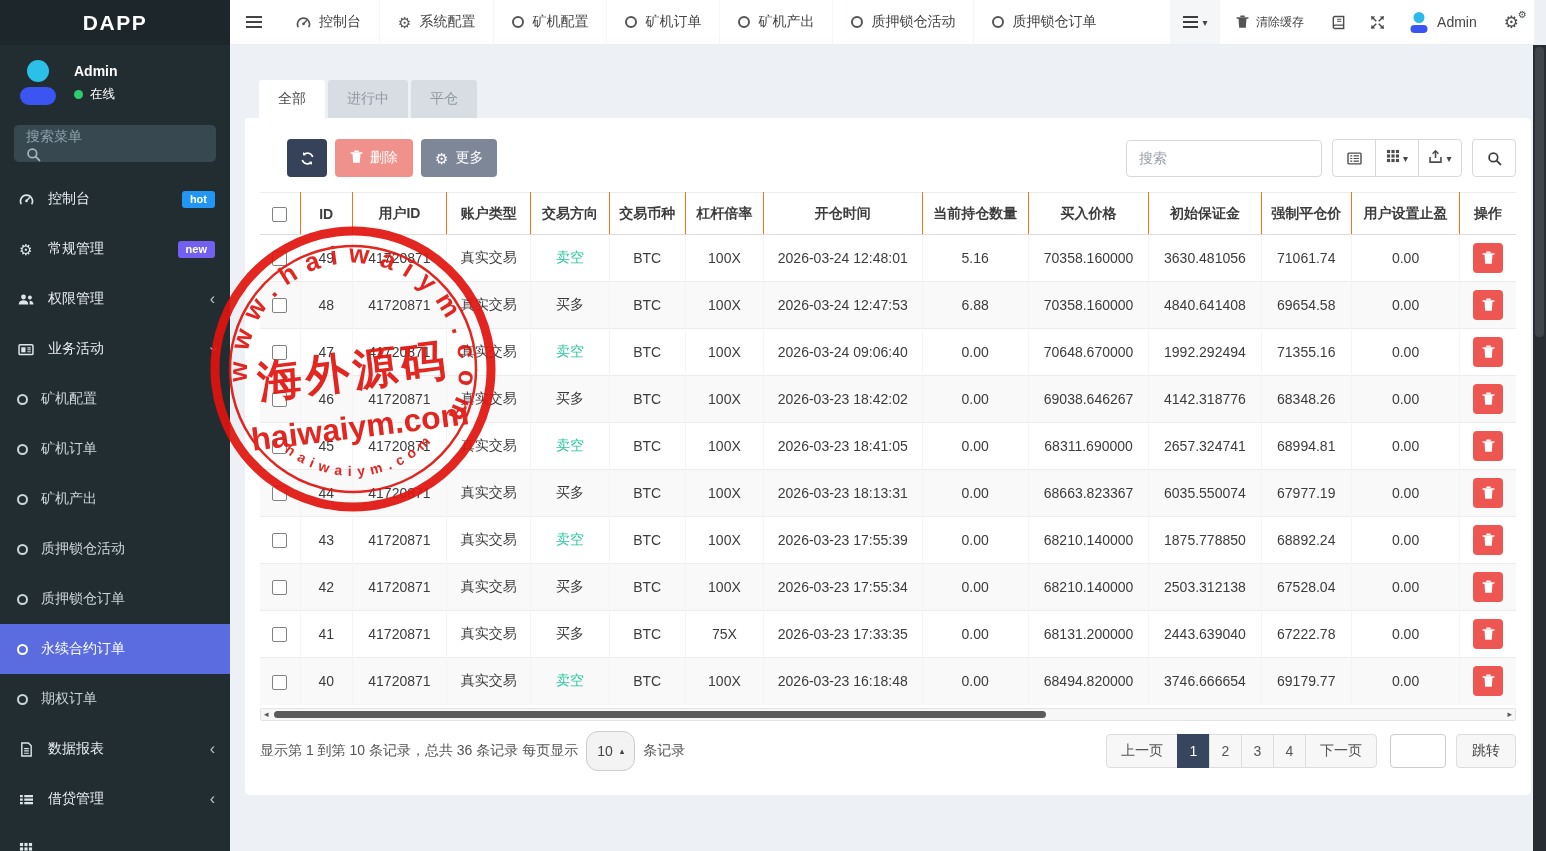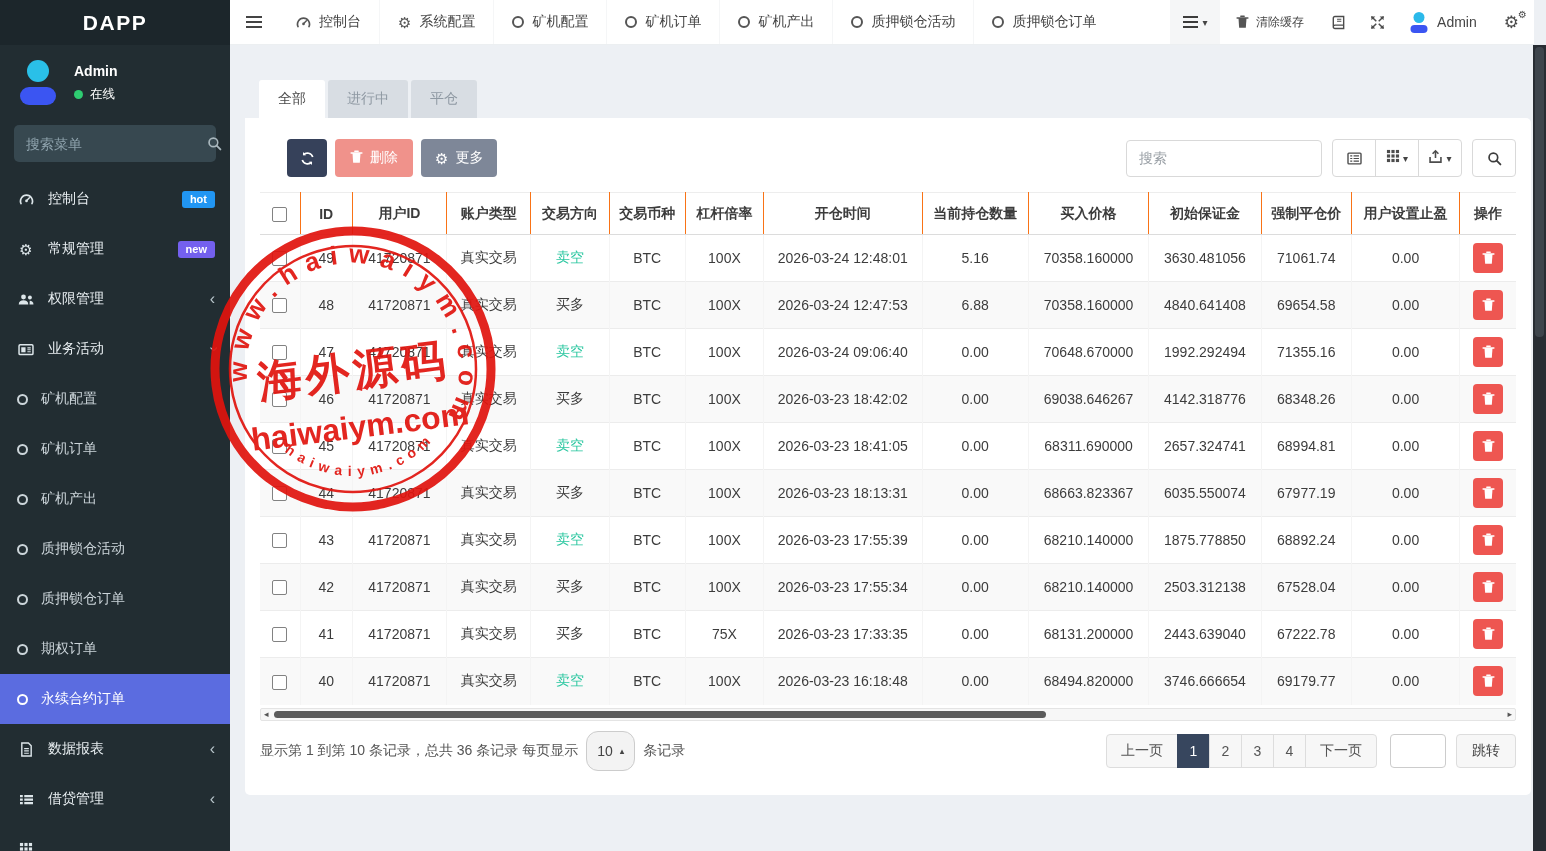--- a/index.html
+++ b/index.html
@@ -36,21 +36,21 @@
 
   
   .sidebar{position:absolute;top:45px;left:0;bottom:0;width:230px;background:#222d32;overflow:hidden;z-index:4;}
   .user-panel{display:flex;align-items:center;gap:14px;padding:15px 16px 10px;}
   .avatar-lg{width:44px;height:45px;position:relative;}
   .avatar-lg .av-head{width:22px;height:22px;background:#2ac0e8;}
   .avatar-lg .av-body{width:36px;height:18px;border-radius:9px;background:#3b55f2;}
   .user-name{color:#fff;font-weight:bold;font-size:14px;margin-bottom:7px;}
   .user-status{color:#fff;font-size:12.5px;display:flex;align-items:center;gap:7px;}
   .status-dot{width:9px;height:9px;border-radius:50%;background:#2ecc71;display:inline-block;}
-  .side-search{margin:10px 14px 12px;height:37px;background:#374850;border-radius:5px;display:flex;align-items:center;padding:0 12px;}
+  .side-search{margin:10px 14px 12px;height:37px;background:#374850;border-radius:5px;display:flex;align-items:flex-start;padding:0 12px;flex-direction:column;}
   .side-search input{flex:1;background:transparent;border:none;outline:none;color:#cfd8dc;font-size:14px;}
   .side-search input::placeholder{color:#8fa3ad;}
   .side-search .s-icon{color:#a9b7bd;display:flex;}
   .menu-item{height:50px;display:flex;align-items:center;gap:11px;padding:0 15px;color:#e8eef1;font-size:14px;cursor:pointer;}
   .m-icon{width:22px;display:flex;justify-content:center;align-items:center;color:#dde6ea;}
   .badge{margin-left:auto;font-size:11px;font-weight:bold;color:#fff;padding:3px 8px;border-radius:3px;line-height:1;}
   .chev{margin-left:auto;color:#b9c6cc;font-size:16px;line-height:1;}
   .chev.down{transform:rotate(-90deg);}
   .sub-item{height:50px;display:flex;align-items:center;gap:13px;padding:0 15px 0 17px;color:#ccd5da;font-size:14px;cursor:pointer;}
   .sub-item .circle-o{width:11px;height:11px;border-color:#ccd5da;}
@@ -291,27 +291,27 @@
           <span>矿机产出</span>
         </div>
         <div class="sub-item">
           <span class="circle-o"></span>
           <span>质押锁仓活动</span>
         </div>
         <div class="sub-item">
           <span class="circle-o"></span>
           <span>质押锁仓订单</span>
         </div>
+        <div class="sub-item active">
+          <span class="circle-o"></span>
+          <span>永续合约订单</span>
+        </div>
         <div class="sub-item">
           <span class="circle-o"></span>
           <span>期权订单</span>
-        </div>
-        <div class="sub-item active">
-          <span class="circle-o"></span>
-          <span>永续合约订单</span>
         </div>
       </div>
     <div id="side-bottom">
         <div class="menu-item">
           <span class="m-icon">
             <svg viewBox="0 0 13 16" width="13" height="15">
               <path d="M1.5 1h7l3 3v11h-10z" fill="none" stroke="currentColor" stroke-width="1.5"></path>
               <path d="M4 7h5M4 9.5h5M4 12h5" stroke="currentColor" stroke-width="1.2"></path>
             </svg>
           </span>

